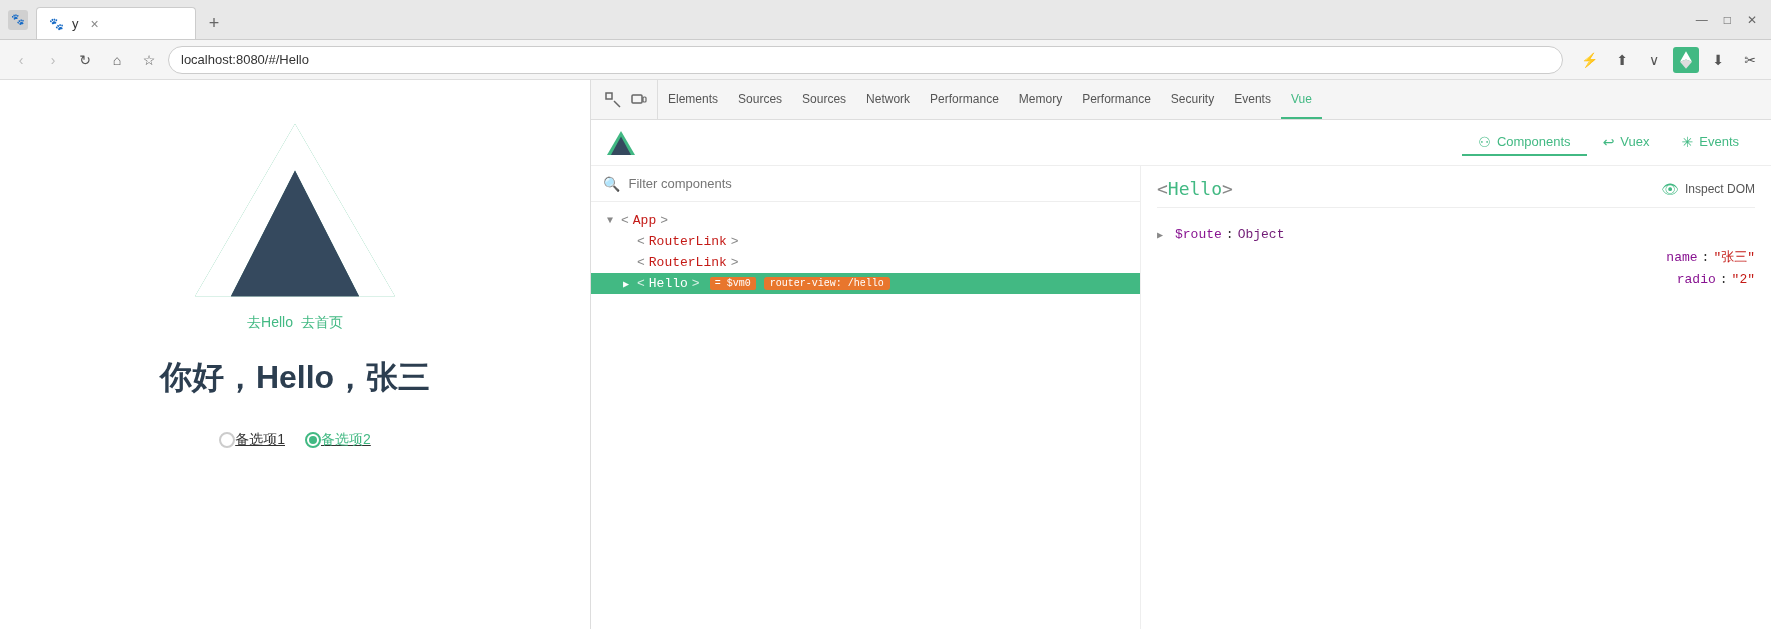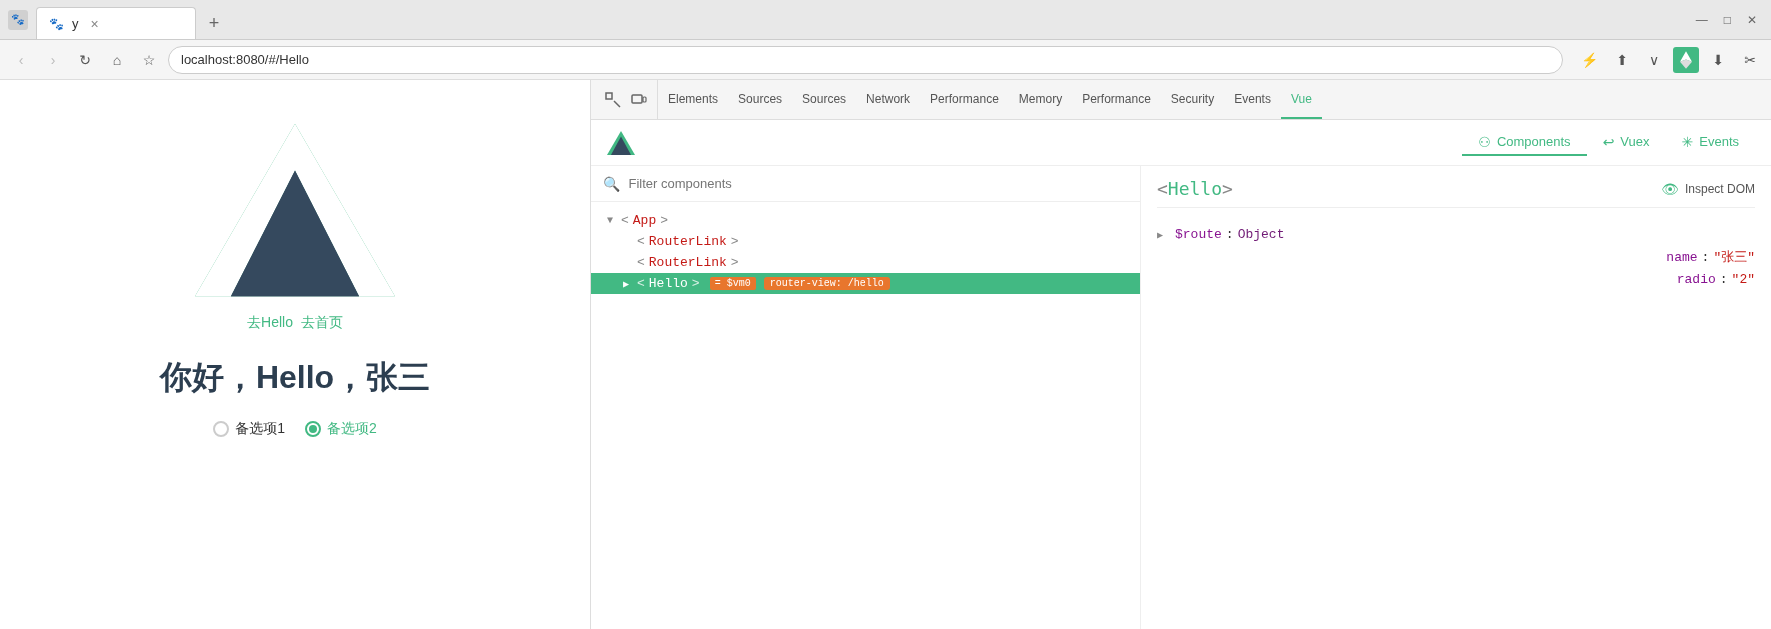--- a/index.html
+++ b/index.html
@@ -27,23 +27,23 @@
     .nav-right { display: flex; align-items: center; gap: 6px; margin-left: 8px; }
     .nav-right-btn { width: 26px; height: 26px; display: flex; align-items: center; justify-content: center; color: #555; font-size: 14px; cursor: pointer; }
 
     
     .main-area { display: flex; flex: 1; height: calc(629px - 40px - 40px); }
 
     
     .page-content { flex: 0 0 590px; background: #fff; display: flex; flex-direction: column; align-items: center; padding-top: 30px; position: relative; }
     .page-links { display: flex; gap: 8px; margin-bottom: 24px; }
     .page-link { color: #42b983; text-decoration: none; font-size: 14px; cursor: pointer; }
-    .page-heading { font-size: 32px; font-weight: bold; color: #2c3e50; margin-bottom: 20px; }
+    .page-heading { font-size: 32px; font-weight: bold; color: #2c3e50; margin-bottom: 31px; }
     .radio-group { display: flex; align-items: center; gap: 20px; }
-    .radio-item { display: flex; align-items: center; gap: 6px; font-size: 14px; color: #333; }
+    .radio-item { display: flex; align-items: center; gap: 0; font-size: 14px; color: #333; text-decoration: underline; }
     .radio-circle { width: 16px; height: 16px; border-radius: 50%; border: 2px solid #ccc; display: flex; align-items: center; justify-content: center; }
     .radio-circle.checked { border-color: #42b983; }
     .radio-dot { width: 8px; height: 8px; border-radius: 50%; background: #42b983; }
 
     
     .devtools { flex: 1; display: flex; flex-direction: column; border-left: 1px solid #ddd; background: #fff; }
 
     
     .devtools-toolbar { height: 40px; background: #f5f5f5; display: flex; align-items: flex-start; border-bottom: 1px solid #ddd; padding: 0 4px; overflow: hidden; }
     .dt-icons { display: flex; align-items: center; gap: 2px; padding: 0 6px; border-right: 1px solid #ddd; height: 100%; }

